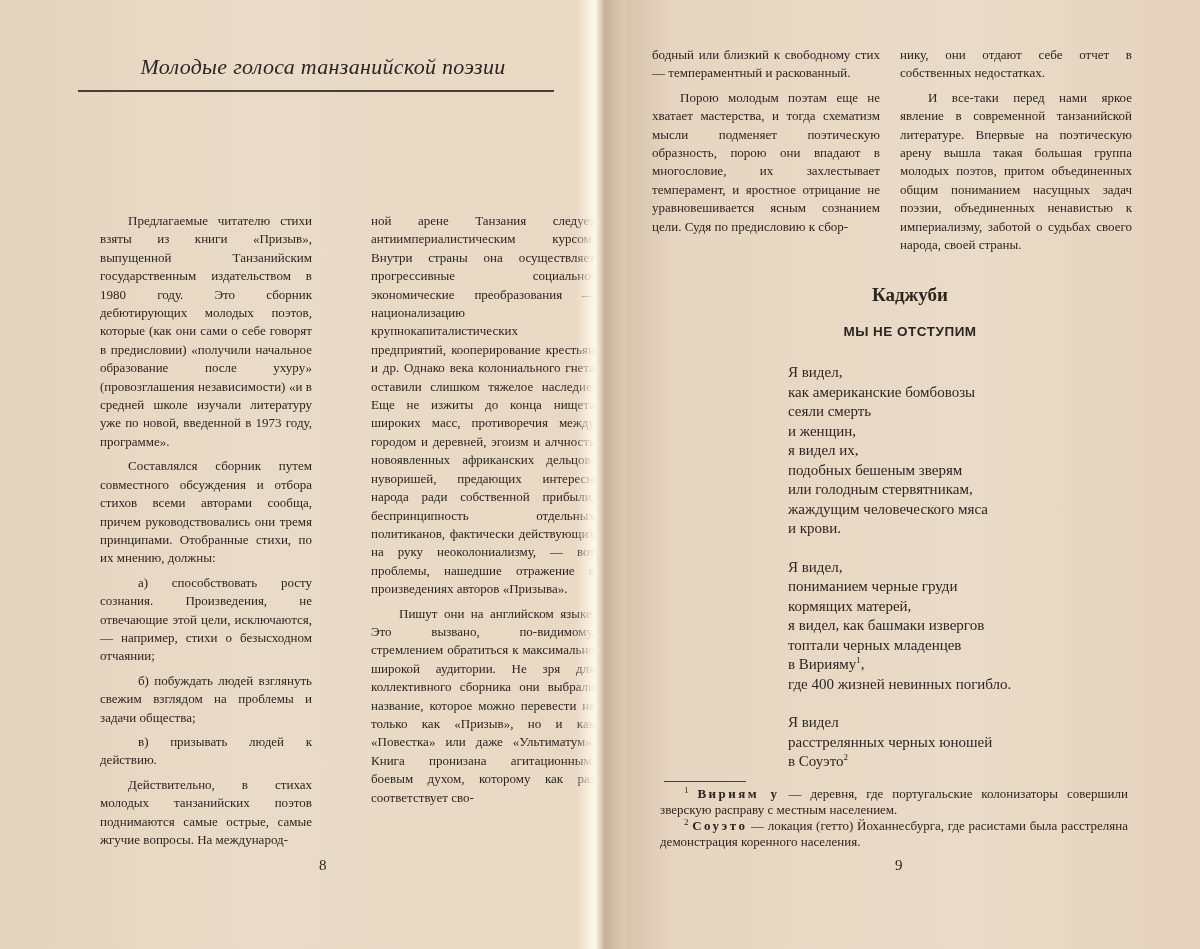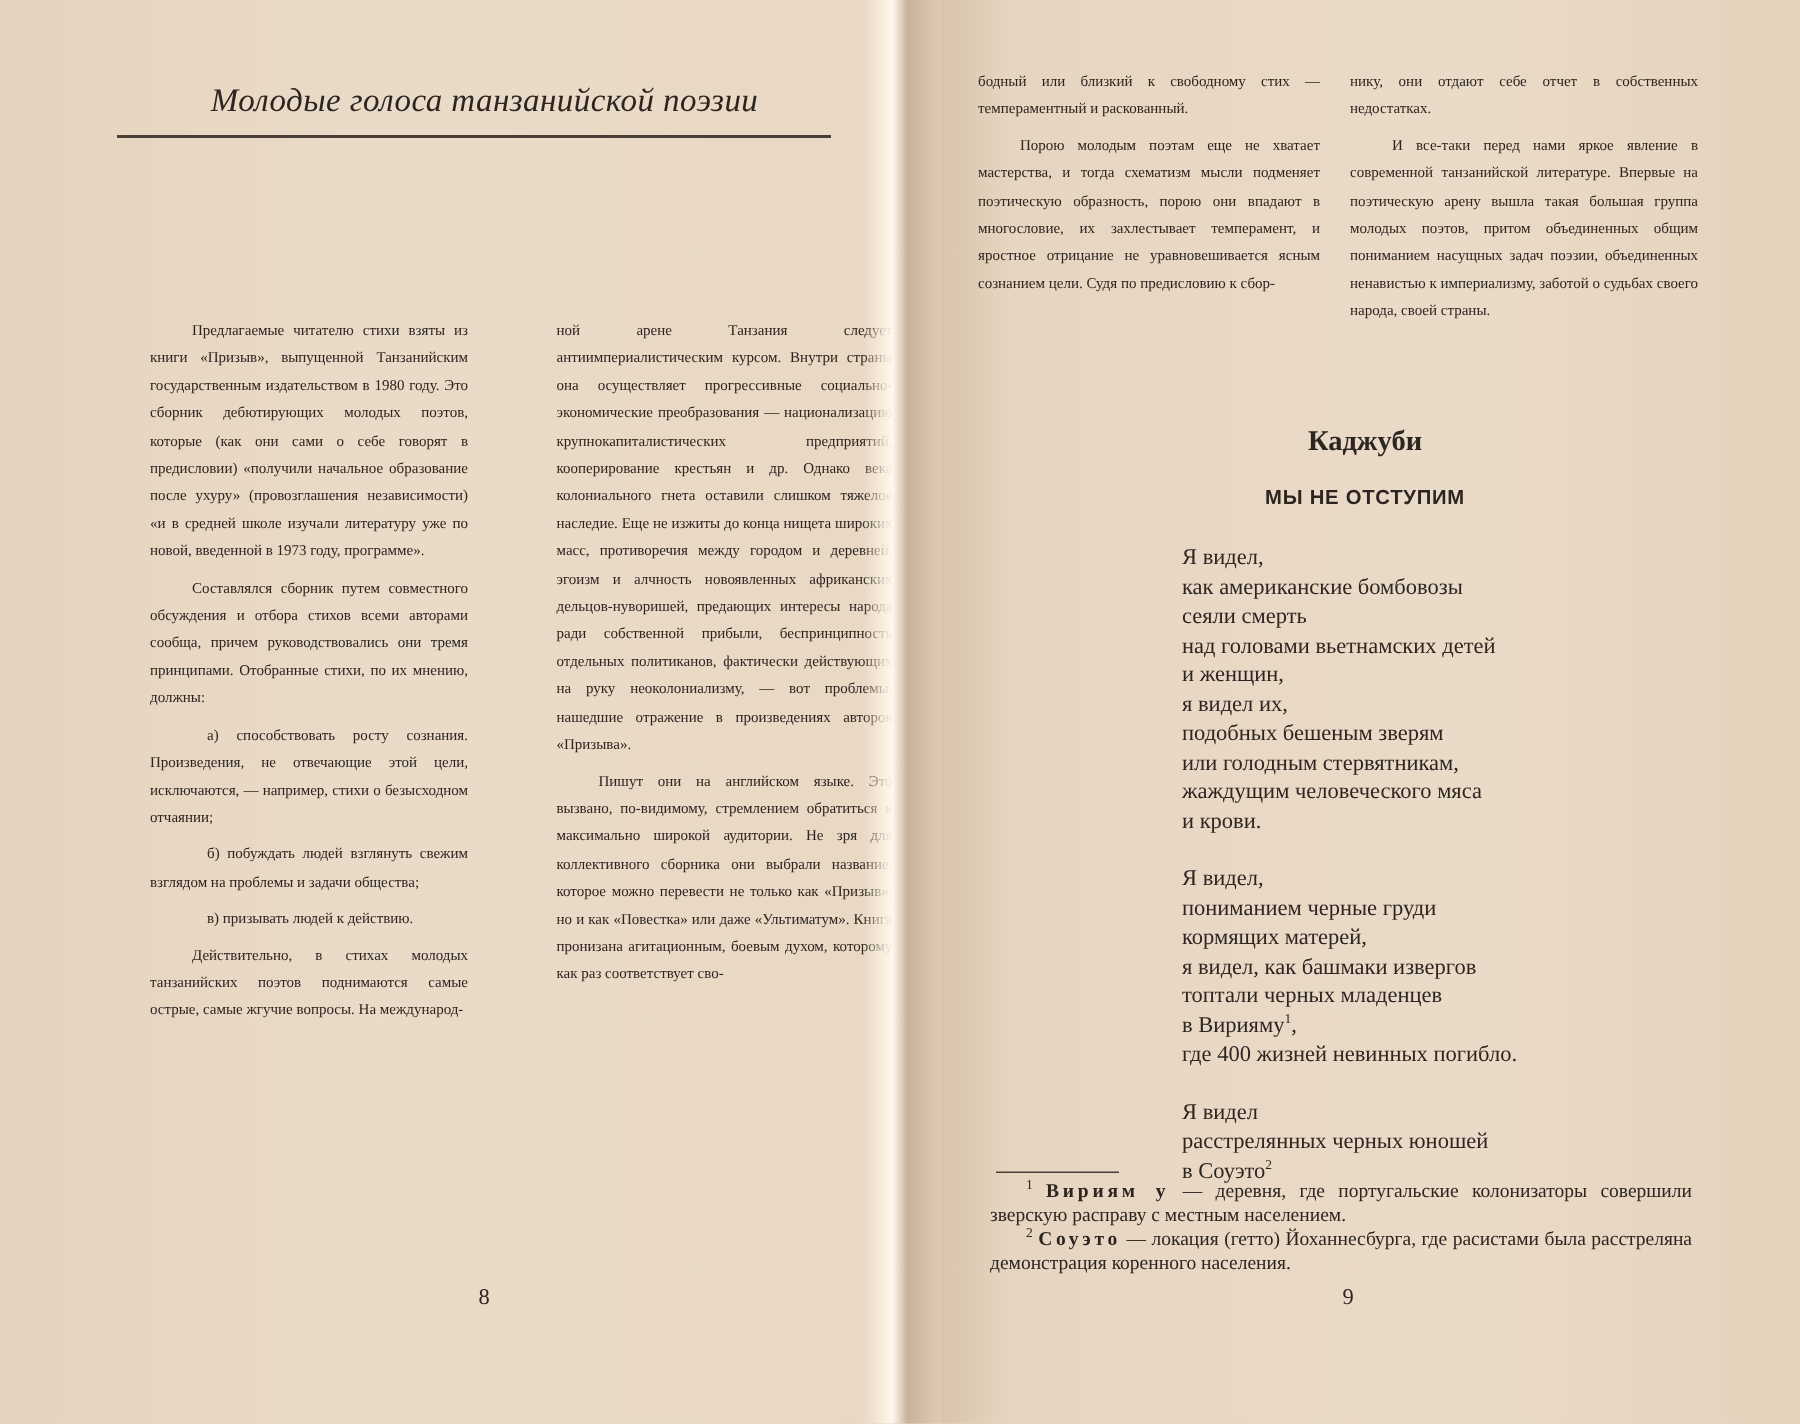--- a/index.html
+++ b/index.html
@@ -23,21 +23,21 @@
     pointer-events: none;
   }
   .running-head {
     position: absolute; left: 128px; top: 54px; width: 390px;
     font-style: italic; font-size: 22px; text-align: center; letter-spacing: 0.3px;
   }
   .head-rule {
     position: absolute; left: 78px; top: 90px; width: 476px; height: 2px; background: #4a3f36;
   }
   .col {
-    position: absolute; font-size: 10px; line-height: 18.4px; text-align: justify;
+    position: absolute; font-size: 13px; line-height: 18.4px; text-align: justify;
   }
   .col p { margin: 0; text-indent: 28px; }
   .col p.noindent { text-indent: 0; }
   .col p.list { text-indent: 38px; }
   .col p + p { margin-top: 6px; }
   .col.l1 { left: 100px; top: 212px; width: 212px; }
   .col.l2 { left: 332px; top: 212px; width: 224px; margin-left: 39px; }
   .col.r1 { left: 652px; top: 46px; width: 228px; }
   .col.r2 { left: 900px; top: 46px; width: 232px; }
   .pageno { position: absolute; font-size: 15px; }
@@ -108,21 +108,20 @@
 </div>
 
 <div class="author">Каджуби</div>
 <div class="poem-title">МЫ НЕ ОТСТУПИМ</div>
 
 <div class="poem">
   <div class="stanza">
     <div>Я видел,</div>
     <div>как американские бомбовозы</div>
     <div>сеяли смерть</div>
-    <div>над головами вьетнамских детей</div>
     <div>и женщин,</div>
     <div>я видел их,</div>
     <div>подобных бешеным зверям</div>
     <div>или голодным стервятникам,</div>
     <div>жаждущим человеческого мяса</div>
     <div>и крови.</div>
   </div>
   <div class="stanza">
     <div>Я видел,</div>
     <div>пониманием черные груди</div>

